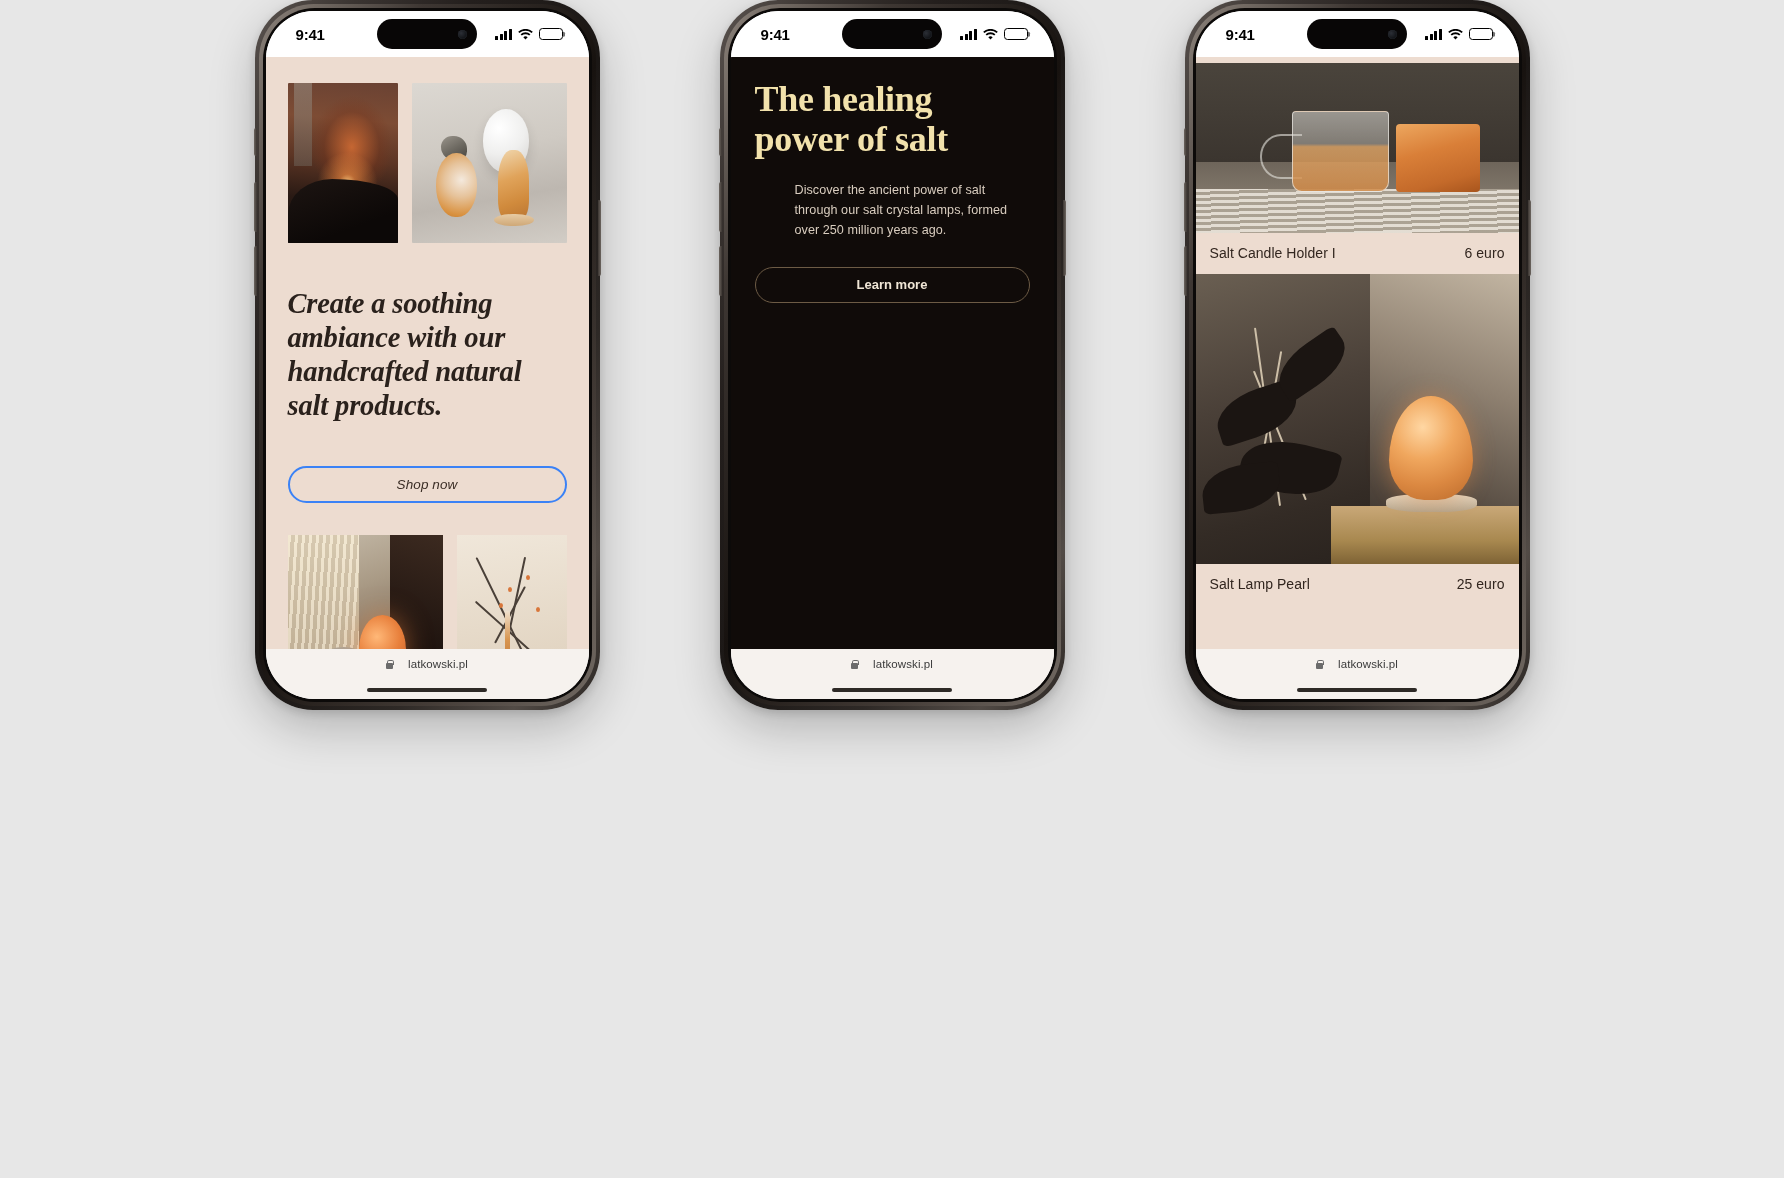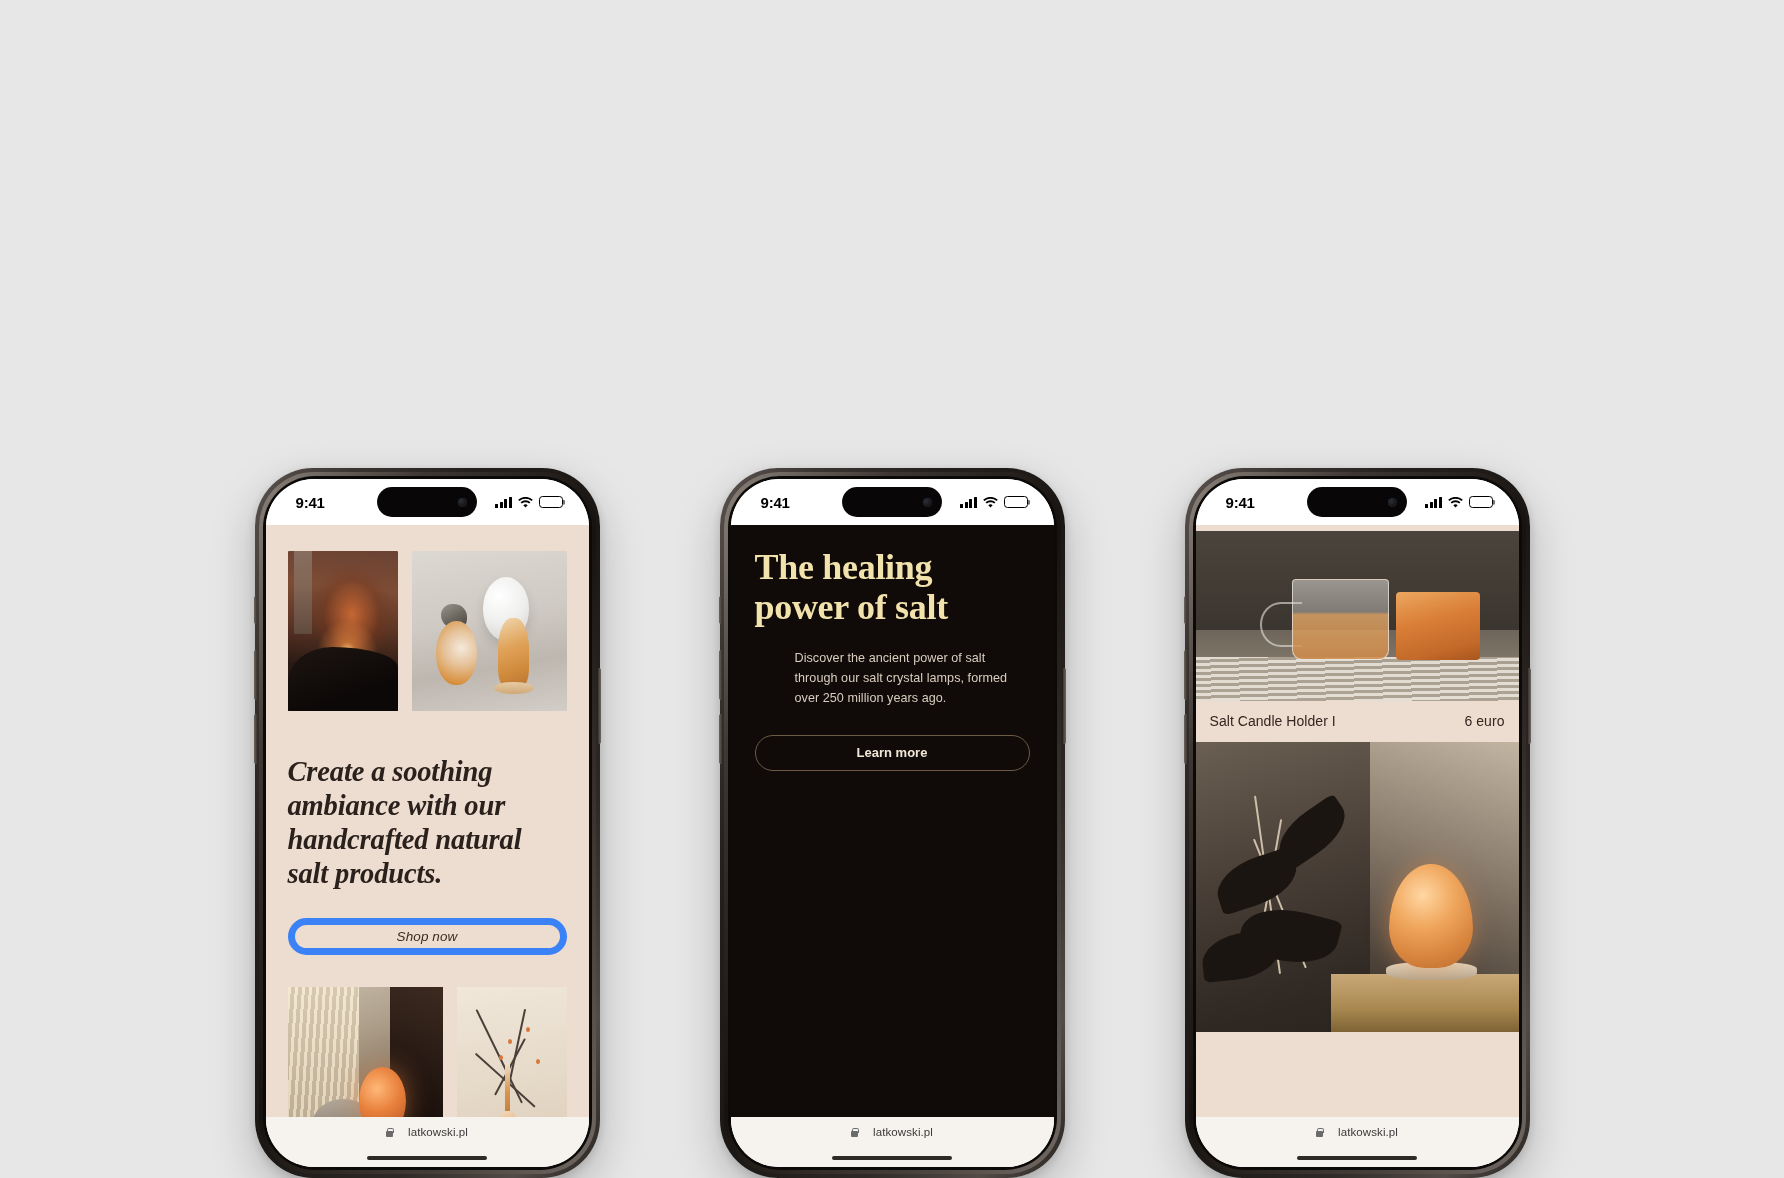--- a/index.html
+++ b/index.html
@@ -10,21 +10,21 @@
     background: #e7e7e7;
     font-family: "Liberation Sans", sans-serif;
     overflow: hidden;
     position: relative;
   }
 
   .stage {
     position: absolute;
     inset: 0;
     display: flex;
-    align-items: flex-end;
+    align-items: flex-start;
     justify-content: center;
     gap: 120px;
   }
 
   
   .phone {
     position: relative;
     width: 345px;
     height: 710px;
     border-radius: 58px;
@@ -164,25 +164,25 @@
   .headline {
     margin-top: 44px;
     font-family: "Liberation Serif", serif;
     font-weight: bold;
     font-size: 28.5px;
     line-height: 1.19;
     letter-spacing: -0.15px;
     color: #2a211c;
   }
   .cta {
-    margin-top: 27px;
+    margin-top: 43px;
     width: 100%;
     height: 37px;
     border-radius: 22px;
-    border: 7px solid #3b82f6;
+    border: 2px solid #3b82f6;
     background: transparent;
     display: flex;
     align-items: center;
     justify-content: center;
     font-size: 13.5px;
     color: #3a2d25;
     letter-spacing: .1px;
     cursor: pointer;
   }
   .grid-bot { display: flex; gap: 14px; height: 200px; margin-top: 32px; }
@@ -676,20 +676,24 @@
                 <div class="stem s2"></div>
                 <div class="stem s3"></div>
               <div class="leaf l1"></div>
                 <div class="leaf l2"></div>
               <div class="leaf l3"></div>
                 <div class="leaf l4"></div>
               <div class="lamp-base"></div>
               <div class="lamp-pearl"></div>
             </div>
           </div>
+          <div class="prod-row">
+            <span>Salt Lamp Pearl</span>
+            <span>25 euro</span>
+          </div>
         </div>
 
       </div>
 
       <div class="urlbar">
         <div class="url-text">
           <span class="lock"></span>
           <span>latkowski.pl</span>
         </div>
         <div class="home-ind"></div>

